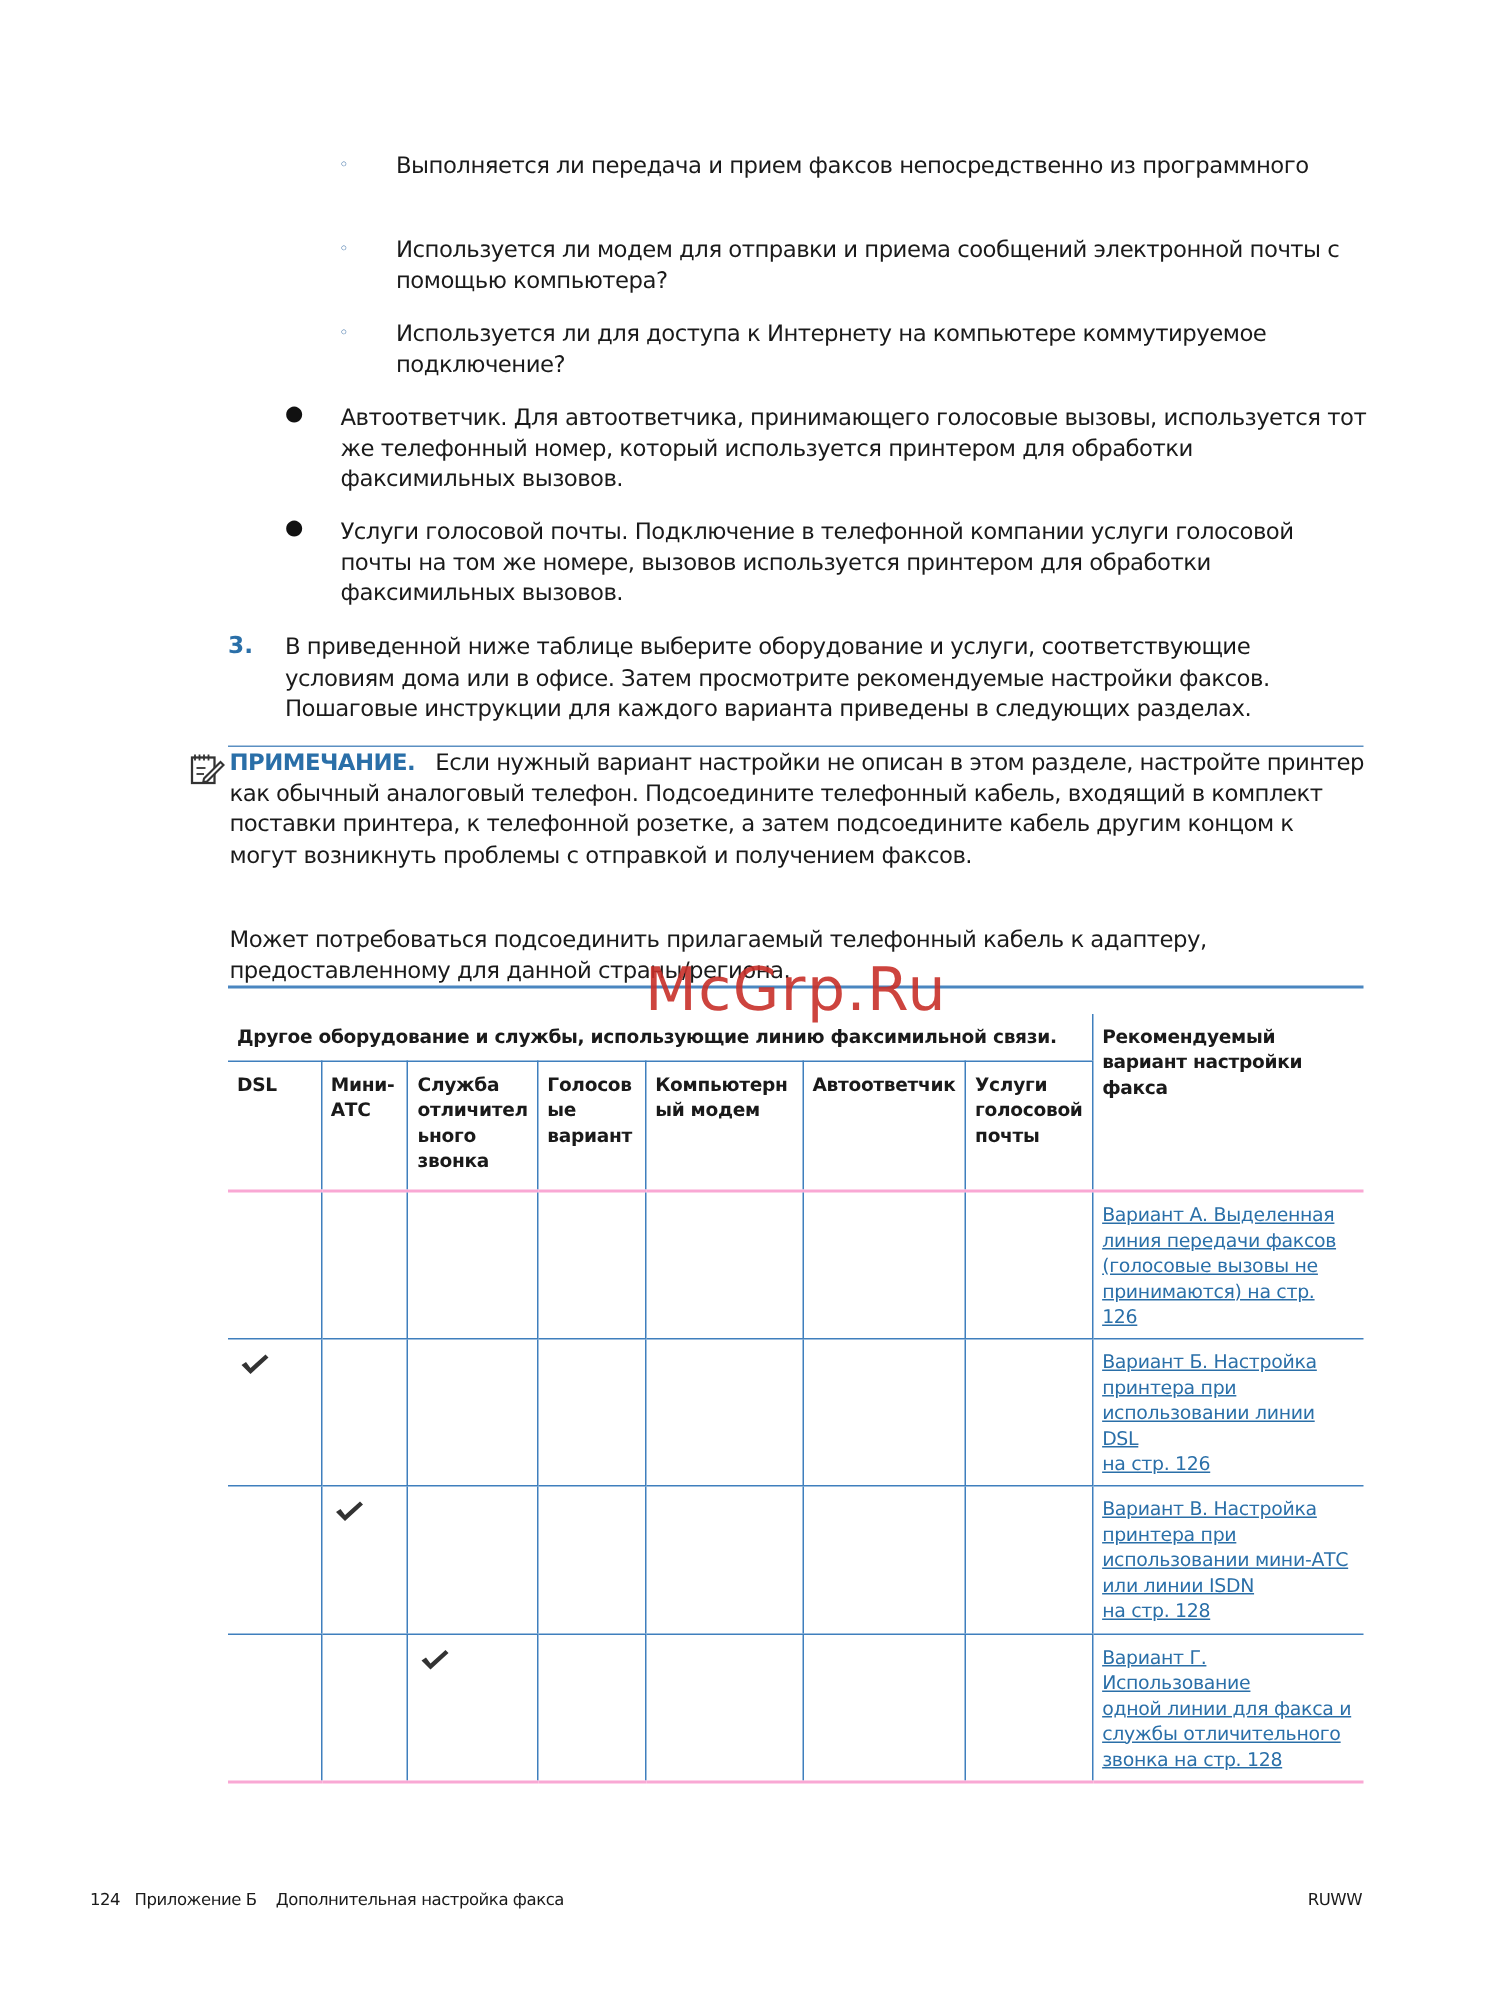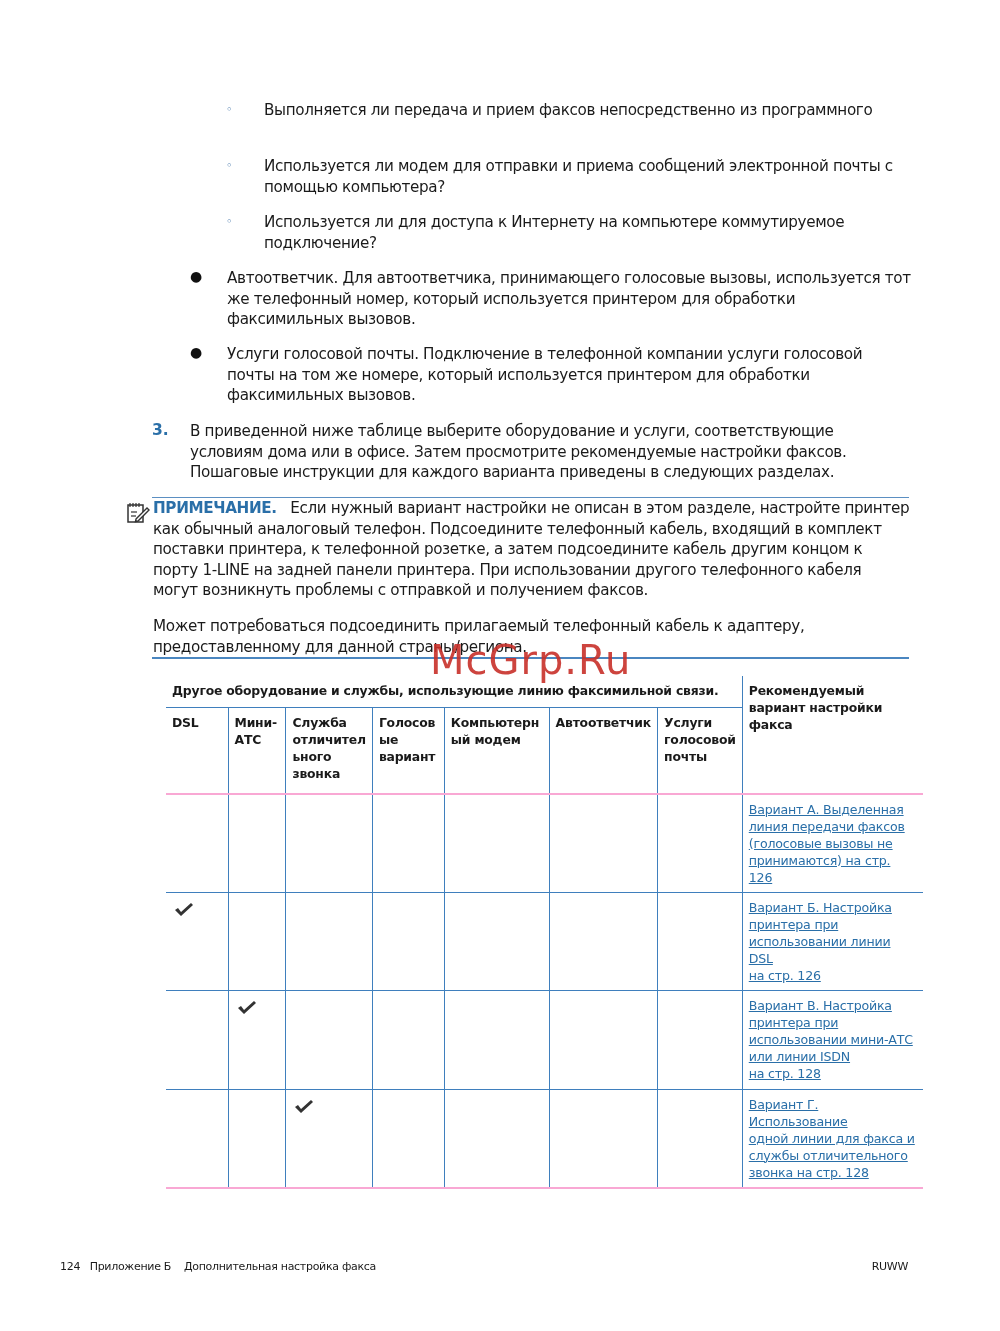--- a/index.html
+++ b/index.html
@@ -7,21 +7,21 @@
          font-family: "DejaVu Sans", sans-serif; color: #1a1a1a; }
   .txt { font-size: 15.2px; line-height: 20.6px; letter-spacing: -0.35px; position: absolute; }
   .sub-bullet { position: absolute; left: 226px; font-size: 11px; color: #3a6ea5; }
   .dot-bullet { position: absolute; left: 190px; font-size: 14px; color: #111; }
   .blue { color: #2a6fa8; font-weight: bold; }
   .num3 { position: absolute; left: 152px; top: 421px; font-size: 15.5px; }
   .note-rule { position: absolute; left: 152px; top: 497px; width: 757px; height: 1px; background: #5b8fc2; }
   .note-icon { position: absolute; left: 126px; top: 500px; width: 24px; height: 24px; }
   .table-top { position: absolute; left: 152px; top: 657px; width: 757px; height: 2px; background: #4a86c0; }
   table.opts { position: absolute; left: 152px; top: 676px; width: 757px; border-collapse: collapse;
-               font-family: "DejaVu Sans", sans-serif; margin-left: 14px; }
+               font-family: "DejaVu Sans", sans-serif; }
   table.opts th { font-size: 12.4px; font-weight: bold; text-align: left; vertical-align: top;
                   padding: 6px 6px 8px 6px; line-height: 17px; color: #1a1a1a; letter-spacing: -0.2px; }
   table.opts td { vertical-align: top; padding: 6px 6px 6px 6px; font-size: 12.6px; line-height: 17px; }
   .bl { border-left: 1px solid #3f7fbd; }
   .bb { border-bottom: 1px solid #3f7fbd; }
   .bbt { border-bottom: 2px solid #f9a8d4; }
   .link { color: #2a6fa8; letter-spacing: -0.2px; display: block; }
   .check { display: inline-block; margin-left: 2px; margin-top: 2px; width: 20px; height: 16px; }
   .watermark { position: absolute; left: 406px; top: 637px; font-size: 40px; color: #c8302a;
                font-family: "DejaVu Sans", sans-serif; letter-spacing: 1px; opacity: 0.9; margin-left: 24px; }
@@ -50,21 +50,21 @@
 <div>
   <span class="dot-bullet" style="top:268px">●</span>
   <div class="txt" style="left:227px; top:268px">
     <div>Автоответчик. Для автоответчика, принимающего голосовые вызовы, используется тот</div>
     <div>же телефонный номер, который используется принтером для обработки</div>
     <div>факсимильных вызовов.</div>
   </div>
   <span class="dot-bullet" style="top:344px">●</span>
   <div class="txt" style="left:227px; top:344px">
     <div>Услуги голосовой почты. Подключение в телефонной компании услуги голосовой</div>
-    <div>почты на том же номере, который используется принтером для обработки</div>
+    <div>почты на том же номере, вызовов используется принтером для обработки</div>
     <div>факсимильных вызовов.</div>
   </div>
 </div>
 
 <span class="num3 blue">3.</span>
 <div class="txt" style="left:190px; top:421px">
   <div>В приведенной ниже таблице выберите оборудование и услуги, соответствующие</div>
   <div>условиям дома или в офисе. Затем просмотрите рекомендуемые настройки факсов.</div>
   <div>Пошаговые инструкции для каждого варианта приведены в следующих разделах.</div>
 </div>
@@ -77,21 +77,20 @@
   <line x1="10" y1="3" x2="10" y2="7" stroke="#333" stroke-width="1.2"></line>
   <line x1="13" y1="3" x2="13" y2="7" stroke="#333" stroke-width="1.2"></line>
   <line x1="5" y1="12" x2="11" y2="12" stroke="#333" stroke-width="1.2"></line>
   <line x1="5" y1="16" x2="10" y2="16" stroke="#333" stroke-width="1.2"></line>
   <path d="M10 19 L21 8 L23 10 L12 21 L9.5 21.5 Z" fill="#fff" stroke="#333" stroke-width="1.4"></path>
 </svg>
 <div class="txt" style="left:153px; top:498px">
   <div><span class="blue">ПРИМЕЧАНИЕ.</span>&nbsp;&nbsp;&nbsp;<span>Если нужный вариант настройки не описан в этом разделе, настройте принтер</span></div>
   <div>как обычный аналоговый телефон. Подсоедините телефонный кабель, входящий в комплект</div>
   <div>поставки принтера, к телефонной розетке, а затем подсоедините кабель другим концом к</div>
-  <div>порту 1-LINE на задней панели принтера. При использовании другого телефонного кабеля</div>
   <div>могут возникнуть проблемы с отправкой и получением факсов.</div>
 </div>
 
 <div class="txt" style="left:153px; top:616px">
   <div>Может потребоваться подсоединить прилагаемый телефонный кабель к адаптеру,</div>
   <div>предоставленному для данной страны/региона.</div>
 </div>
 
 <div class="table-top"></div>
 

